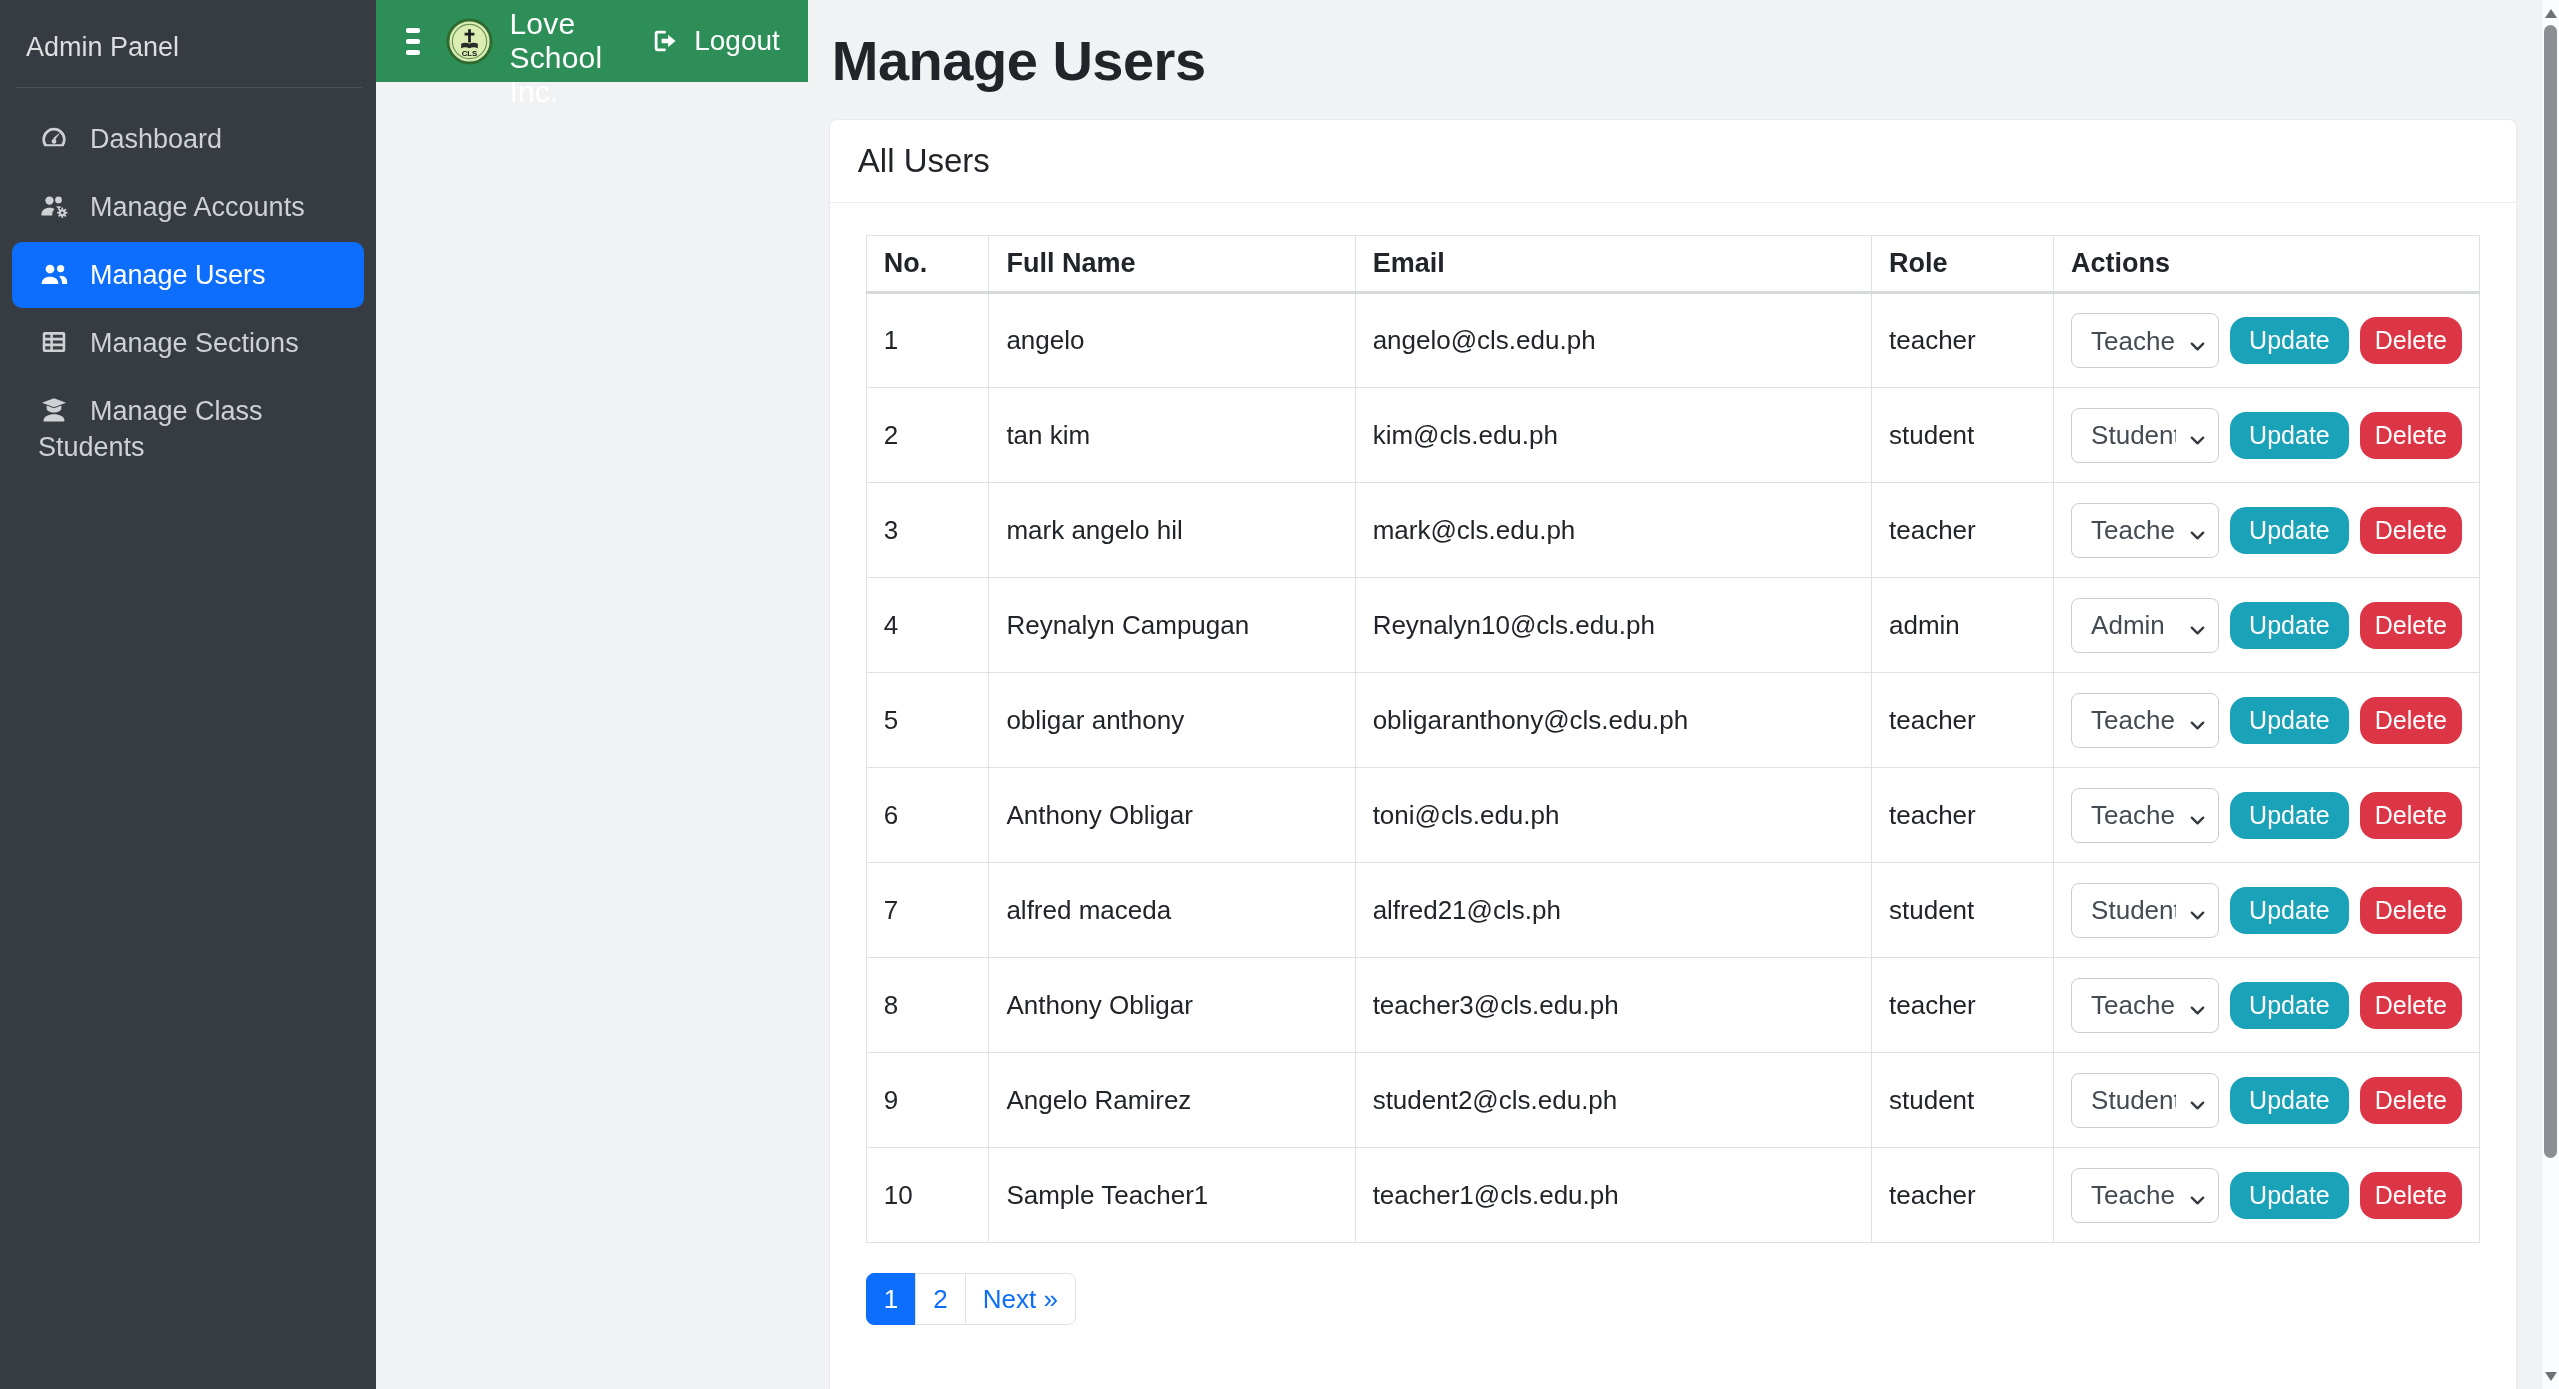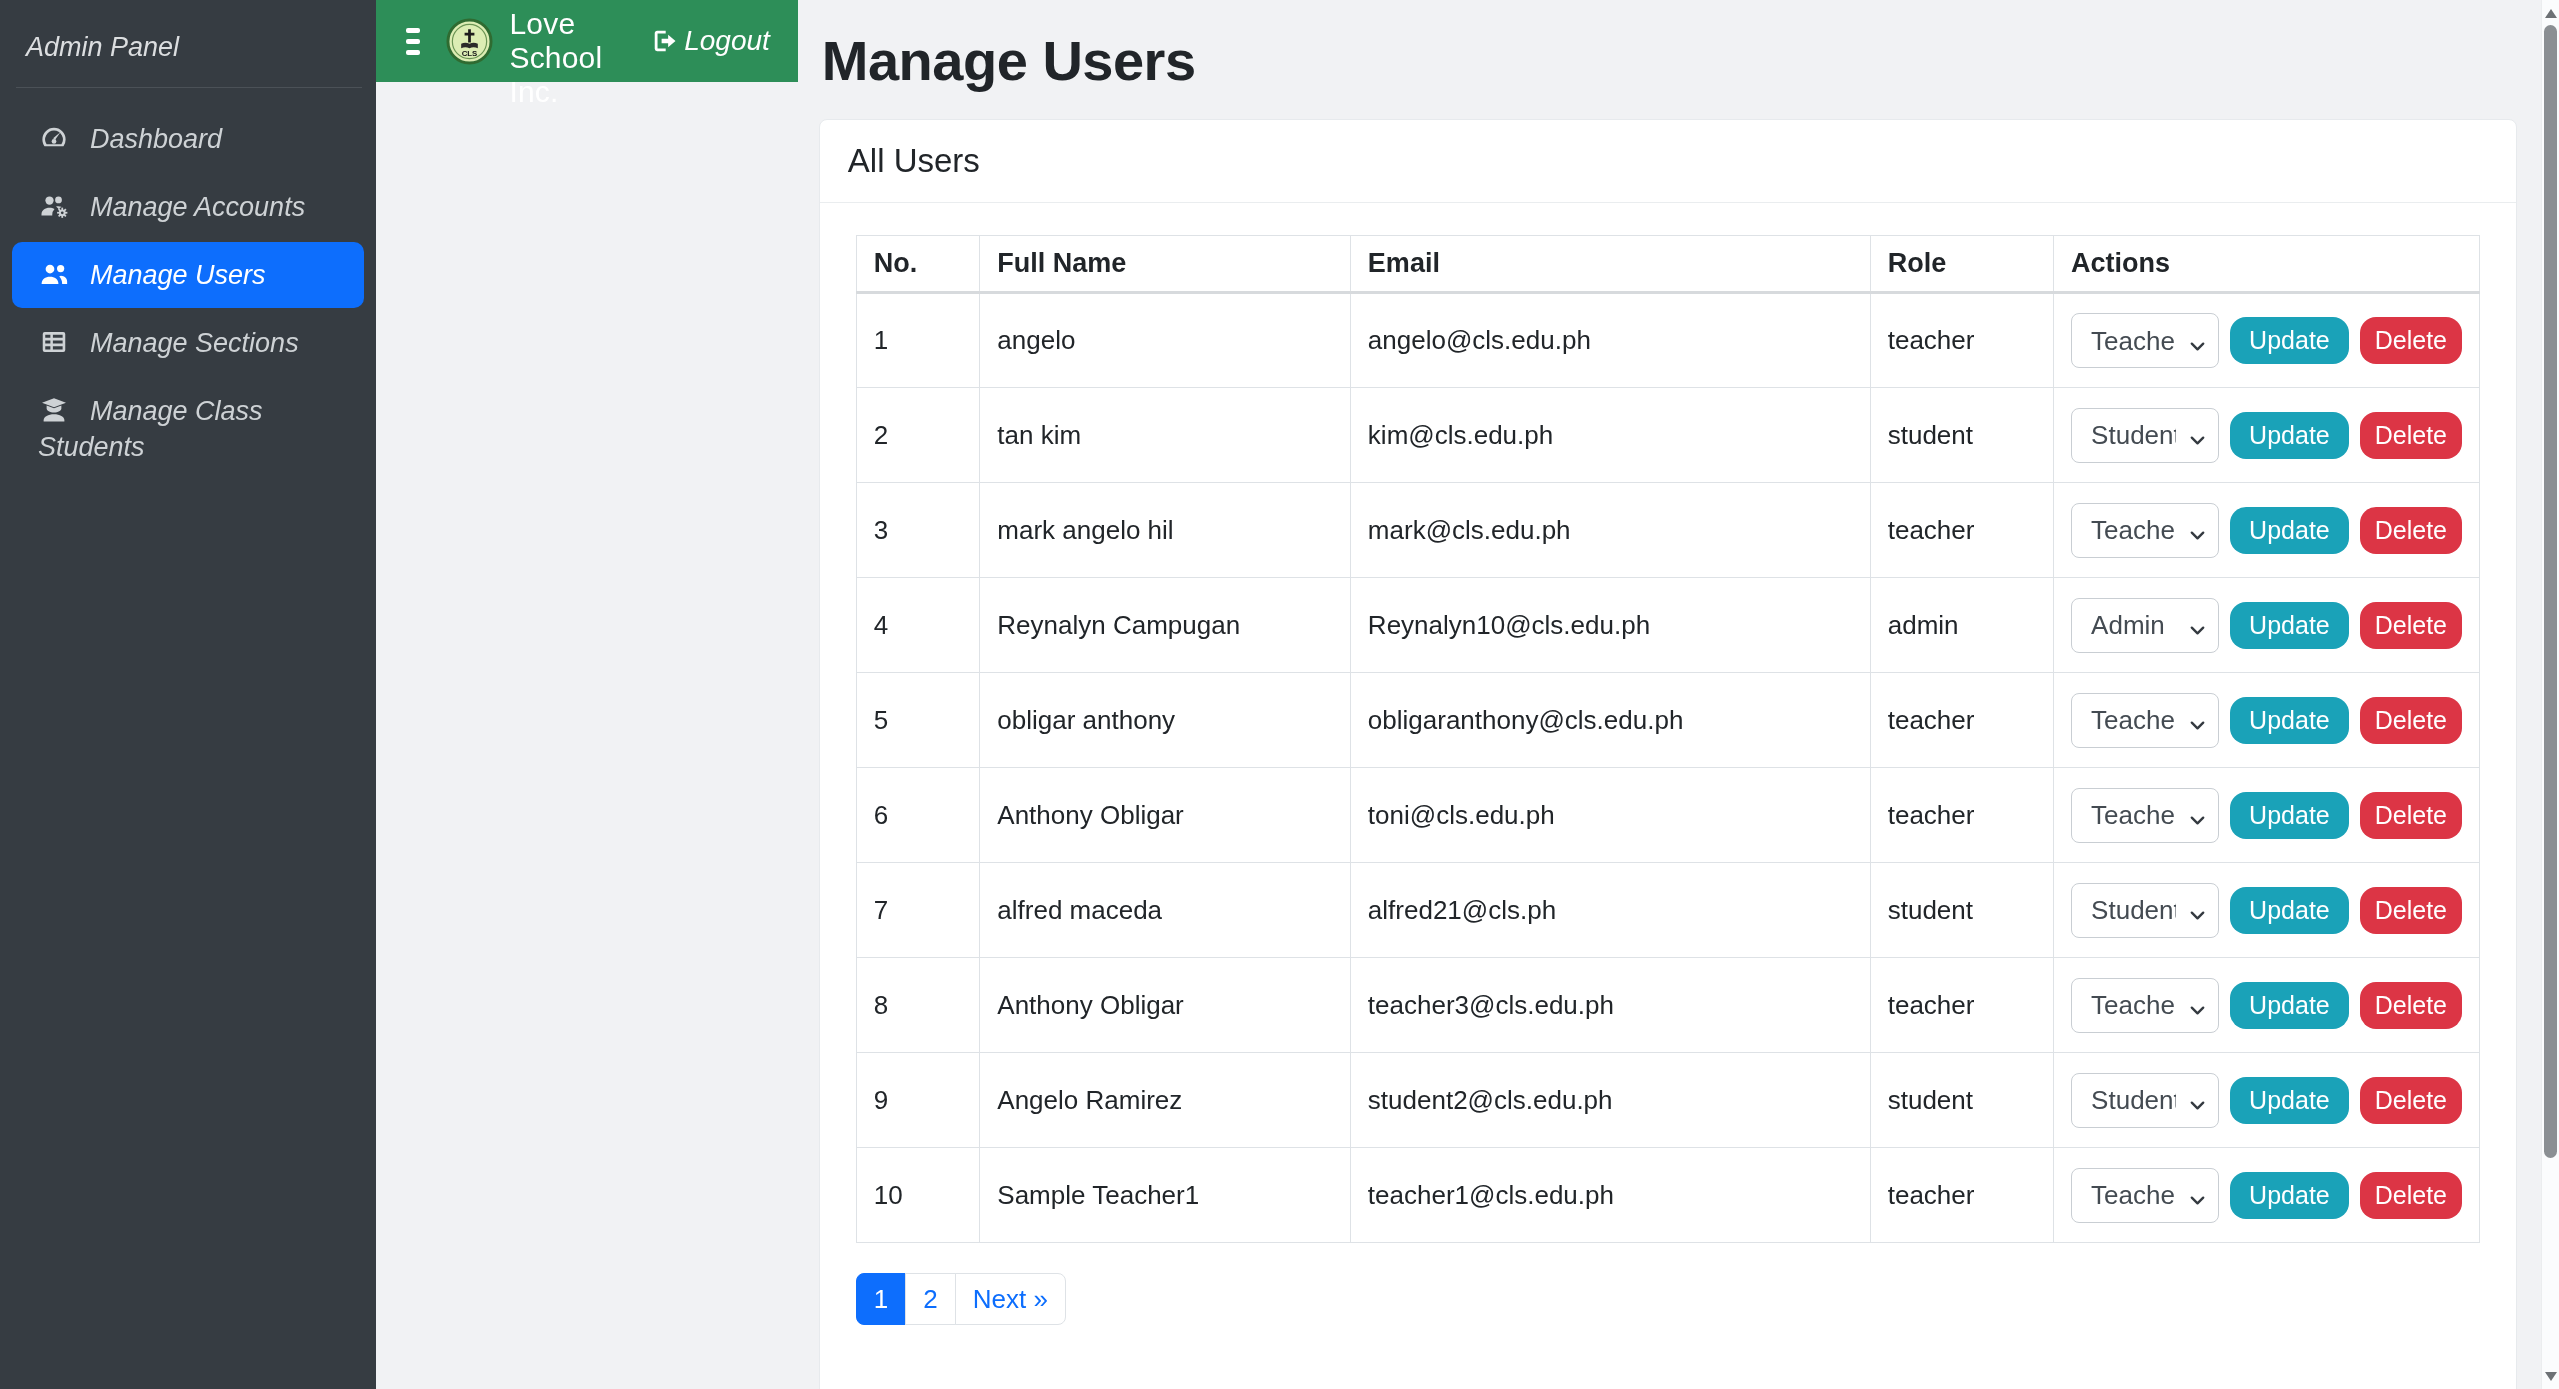--- a/index.html
+++ b/index.html
@@ -1,38 +1,38 @@
 <!DOCTYPE html>
 <html style="--topbar-green: #2d8e58; --sidebar-bg: #363c42; --primary-blue: #0d6efd; --update-teal: #1aa2b8; --delete-red: #dc3545; --page-bg: #f1f2f4;"><head>
 <meta charset="utf-8">
 <style>
   * { margin:0; padding:0; box-sizing:border-box; }
   html,body { width:2559px; height:1389px; overflow:hidden; font-family:"Liberation Sans", sans-serif; }
   .app { display:flex; width:100%; height:100%; background:var(--page-bg,#f1f2f4); }
 
   
-  .sidebar { width:376px; flex:0 0 376px; background:var(--sidebar-bg,#363c42); color:#ced2d5; height:100%;font-style:italic; }
+  .sidebar { width:376px; flex:0 0 376px; background:var(--sidebar-bg,#363c42); color:#ced2d5; height:100%; }
   .sidebar-title { font-size:27px; color:#dcdee0; padding:32px 26px 24px 26px; }
   .sidebar-divider { border:none; border-top:1px solid #4b5157; margin:0 14px 18px 16px; }
   .nav { list-style:none; padding:0 12px; }
   .nav-item { border-radius:10px; margin-bottom:2px; cursor:pointer; }
   .nav-item a { display:block; padding:15px 18px 15px 26px; color:inherit; text-decoration:none; font-size:27px; line-height:36px; }
   .nav-item.active { background:var(--primary-blue,#0d6efd); color:#fff; }
   .nav-icon { display:inline-block; width:34px; height:30px; vertical-align:-5px; margin-right:18px; }
   .nav-icon svg { width:32px; height:30px; fill:currentColor; }
 
   
   .main { flex:1 1 auto; display:flex; flex-direction:row; height:100%; overflow:hidden; }
   .topbar { height:82px; flex:0 0 82px; background:var(--topbar-green,#2d8e58); display:flex; align-items:center; padding:0 28px 0 30px; color:#fff; }
   .hamburger { width:36px; cursor:pointer; display:flex; flex-direction:column; gap:6px; }
   .hamburger span { display:block; height:5px; border-radius:2px; background:#fff; }
   .brand-logo { margin-left:26px; width:47px; height:47px; flex:0 0 47px; }
   .brand-title { margin-left:16px; font-size:30px; font-weight:400; letter-spacing:.2px; }
   .topbar-spacer { flex:1; }
-  .logout { display:flex; align-items:center; gap:5px; font-size:28px; color:#fff; cursor:pointer; text-decoration:none;font-style:italic; }
+  .logout { display:flex; align-items:center; gap:15px; font-size:28px; color:#fff; cursor:pointer; text-decoration:none; }
   .logout svg { width:28px; height:28px; fill:#fff; }
 
   .content { flex:1; padding:0 24px 0 21px; overflow:hidden; display:flex; flex-direction:column; }
   .page-title { font-size:56px; font-weight:600; color:#212529; margin:28px 0 26px 3px; letter-spacing:-0.5px; }
 
   .card { background:#fff; border:1px solid #e7eaed; border-radius:8px; flex:1 1 auto; margin-bottom:-12px; }
   .card-header { padding:22px 28px; font-size:33px; color:#212529; border-bottom:1px solid #eaedef; }
   .card-body { padding:32px 36px; }
 
   table { border-collapse:collapse; width:100%; }

